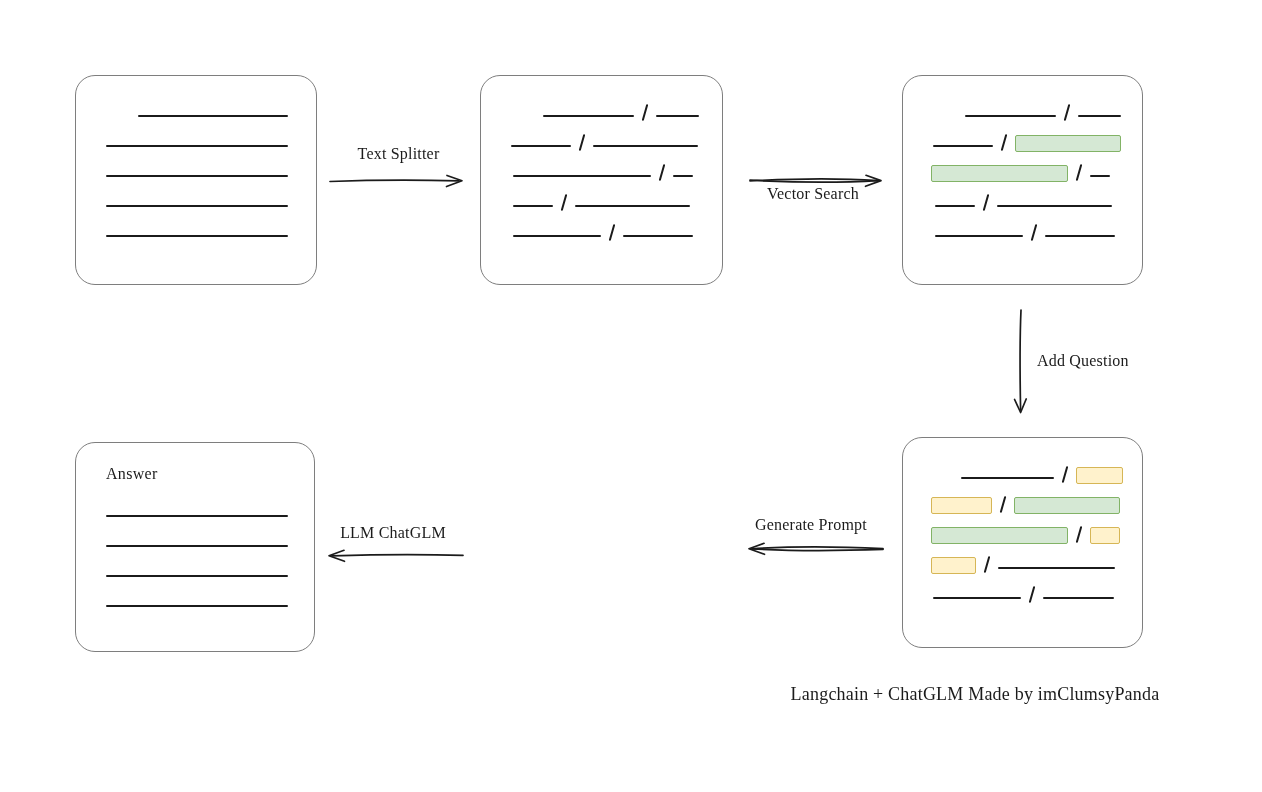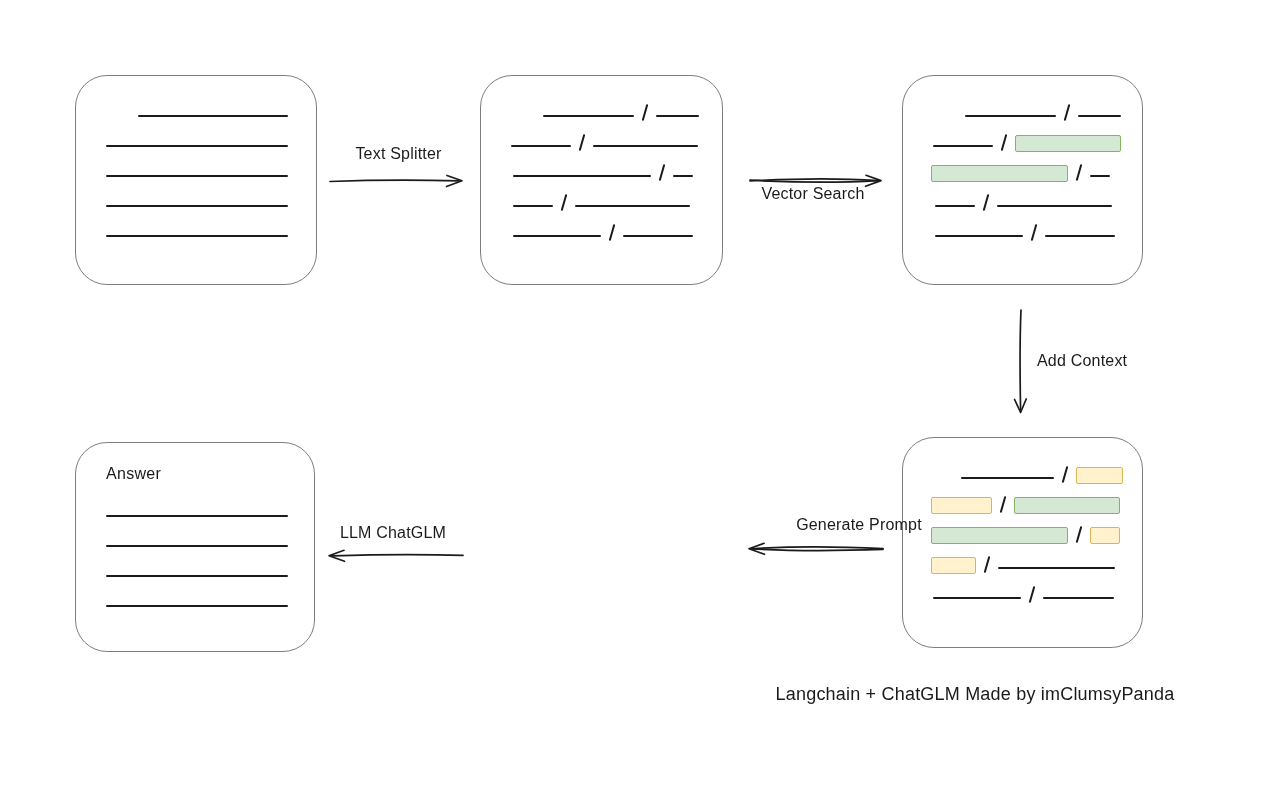--- a/index.html
+++ b/index.html
@@ -1,22 +1,22 @@
 <!DOCTYPE html>
 <html><head>
 <meta charset="utf-8">
 <style>
   html,body{margin:0;padding:0;background:#ffffff;}
   .canvas{
     position:relative;width:1262px;height:792px;background:#ffffff;overflow:hidden;
-    font-family:Liberation Sans, sans-serif;color:#1b1b1b;
+    font-family:Liberation Serif, serif;color:#1b1b1b;
   }
   
   .node{
-    position:absolute;background:#ffffff;border:1.4px solid #7e7e7e;border-radius:32px;
+    position:absolute;background:#ffffff;border:1.4px solid #7e7e7e;border-radius:20px;
     box-sizing:border-box;
   }
   
   .rows{padding-top:16px;}
   .srow{height:30px;display:flex;align-items:flex-end;gap:6px;}
   .seg-line{height:2px;background:#1b1b1b;margin-bottom:5px;border-radius:1px;flex:0 0 auto;}
   .seg-slash{width:10px;height:17px;position:relative;margin-bottom:1px;flex:0 0 auto;}
   .seg-slash::after{content:"";position:absolute;left:4px;top:0;width:2.2px;height:100%;background:#1b1b1b;transform:rotate(16deg);border-radius:1px;}
   .seg-box{height:15px;margin-bottom:0;border-radius:2px;box-sizing:content-box;border:1.6px solid;flex:0 0 auto;}
   .seg-green{background:#d5e8d4;border-color:#82b366;}
@@ -137,21 +137,21 @@
         </div>
       </div>
   </div>
 
   <div class="arrow" style="left:1009px;top:308px;">
     <svg width="24" height="112" viewBox="0 0 24 112">
       <path d="M12,2 C10.4,38 11,72 11.6,102"></path>
       <path d="M5.6,91.5 L11.6,104.5 L17.2,91"></path>
     </svg>
   </div>
-  <div class="alabel" style="left:1037px;top:352px;text-align:left;">Add Context</div>
+  <div class="alabel" style="left:1037px;top:352px;text-align:left;">Add Question</div>
 
   <div class="node" style="left:902px;top:437px;width:241px;height:211px;">
     <div class="rows">
         <div class="srow" style="margin-left: 58px;">
           <span class="seg-line" style="width: 93px;"></span>
           <span class="seg-slash"></span>
           <span class="seg-box seg-yellow" style="width: 45px;"></span>
         </div>
         <div class="srow" style="margin-left: 28px;">
           <span class="seg-box seg-yellow" style="width: 59px;"></span>
@@ -169,21 +169,21 @@
           <span class="seg-line" style="width: 117px;"></span>
         </div>
         <div class="srow" style="margin-left: 30px;">
           <span class="seg-line" style="width: 88px;"></span>
           <span class="seg-slash"></span>
           <span class="seg-line" style="width: 71px;"></span>
         </div>
       </div>
   </div>
 
-  <div class="alabel" style="left:735px;top:516px;width:152px;margin-left:48px;">Generate Prompt</div>
+  <div class="alabel" style="left:735px;top:516px;width:152px;">Generate Prompt</div>
   <div class="arrow" style="left:740px;top:538px;">
     <svg width="145" height="22" viewBox="0 0 145 22">
       <path d="M143,10.6 C97,8.4 48,8.4 12,10.8"></path>
       <path d="M143,11.4 C97,12.9 48,12.9 12,10.8"></path>
       <path d="M24,5.3 L9,10.8 L24.5,16.3"></path>
     </svg>
   </div>
 
 
   <div class="alabel" style="left:322px;top:524px;width:142px;">LLM ChatGLM</div>

